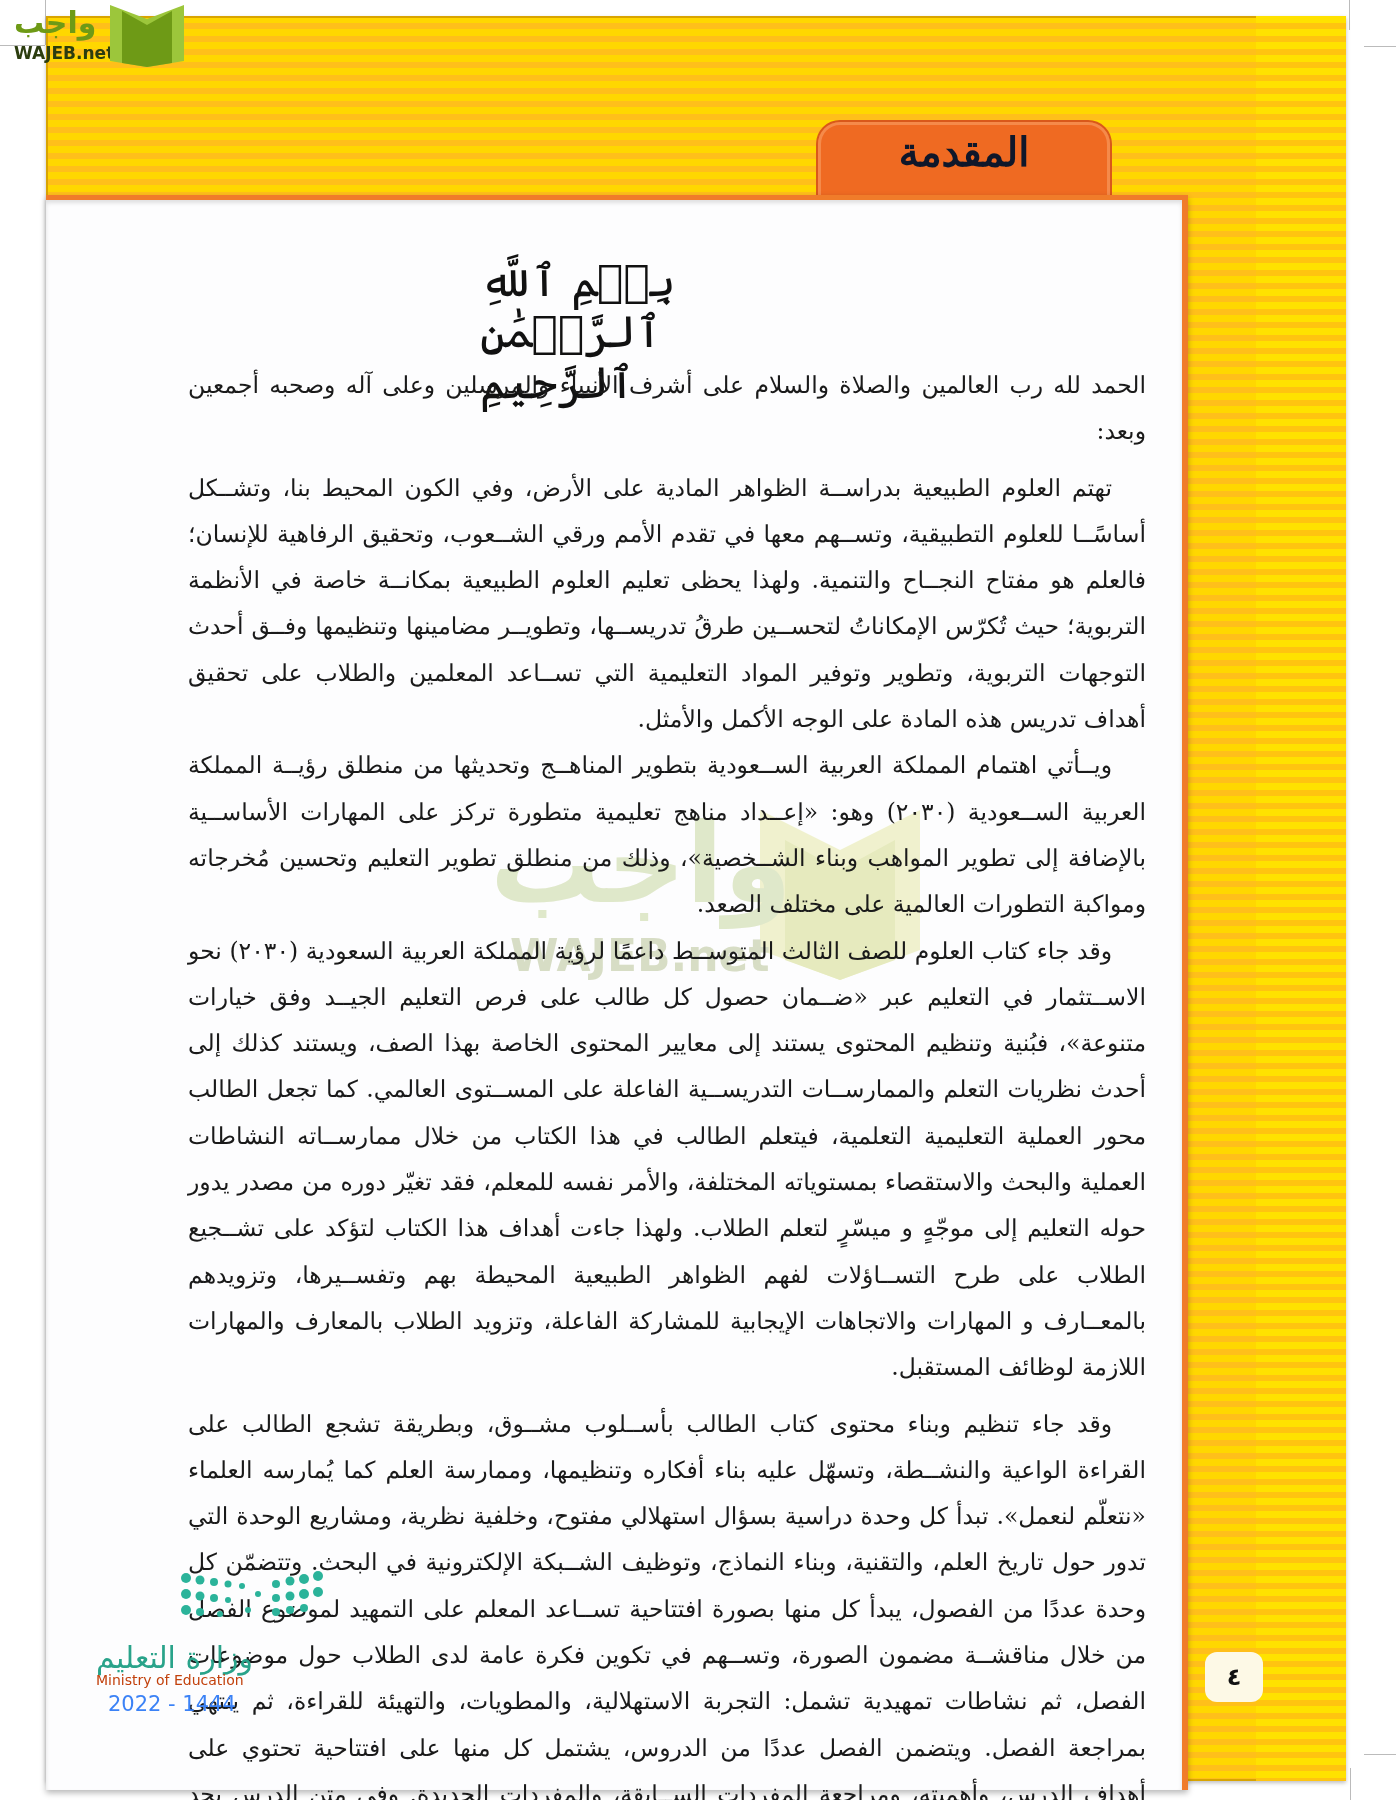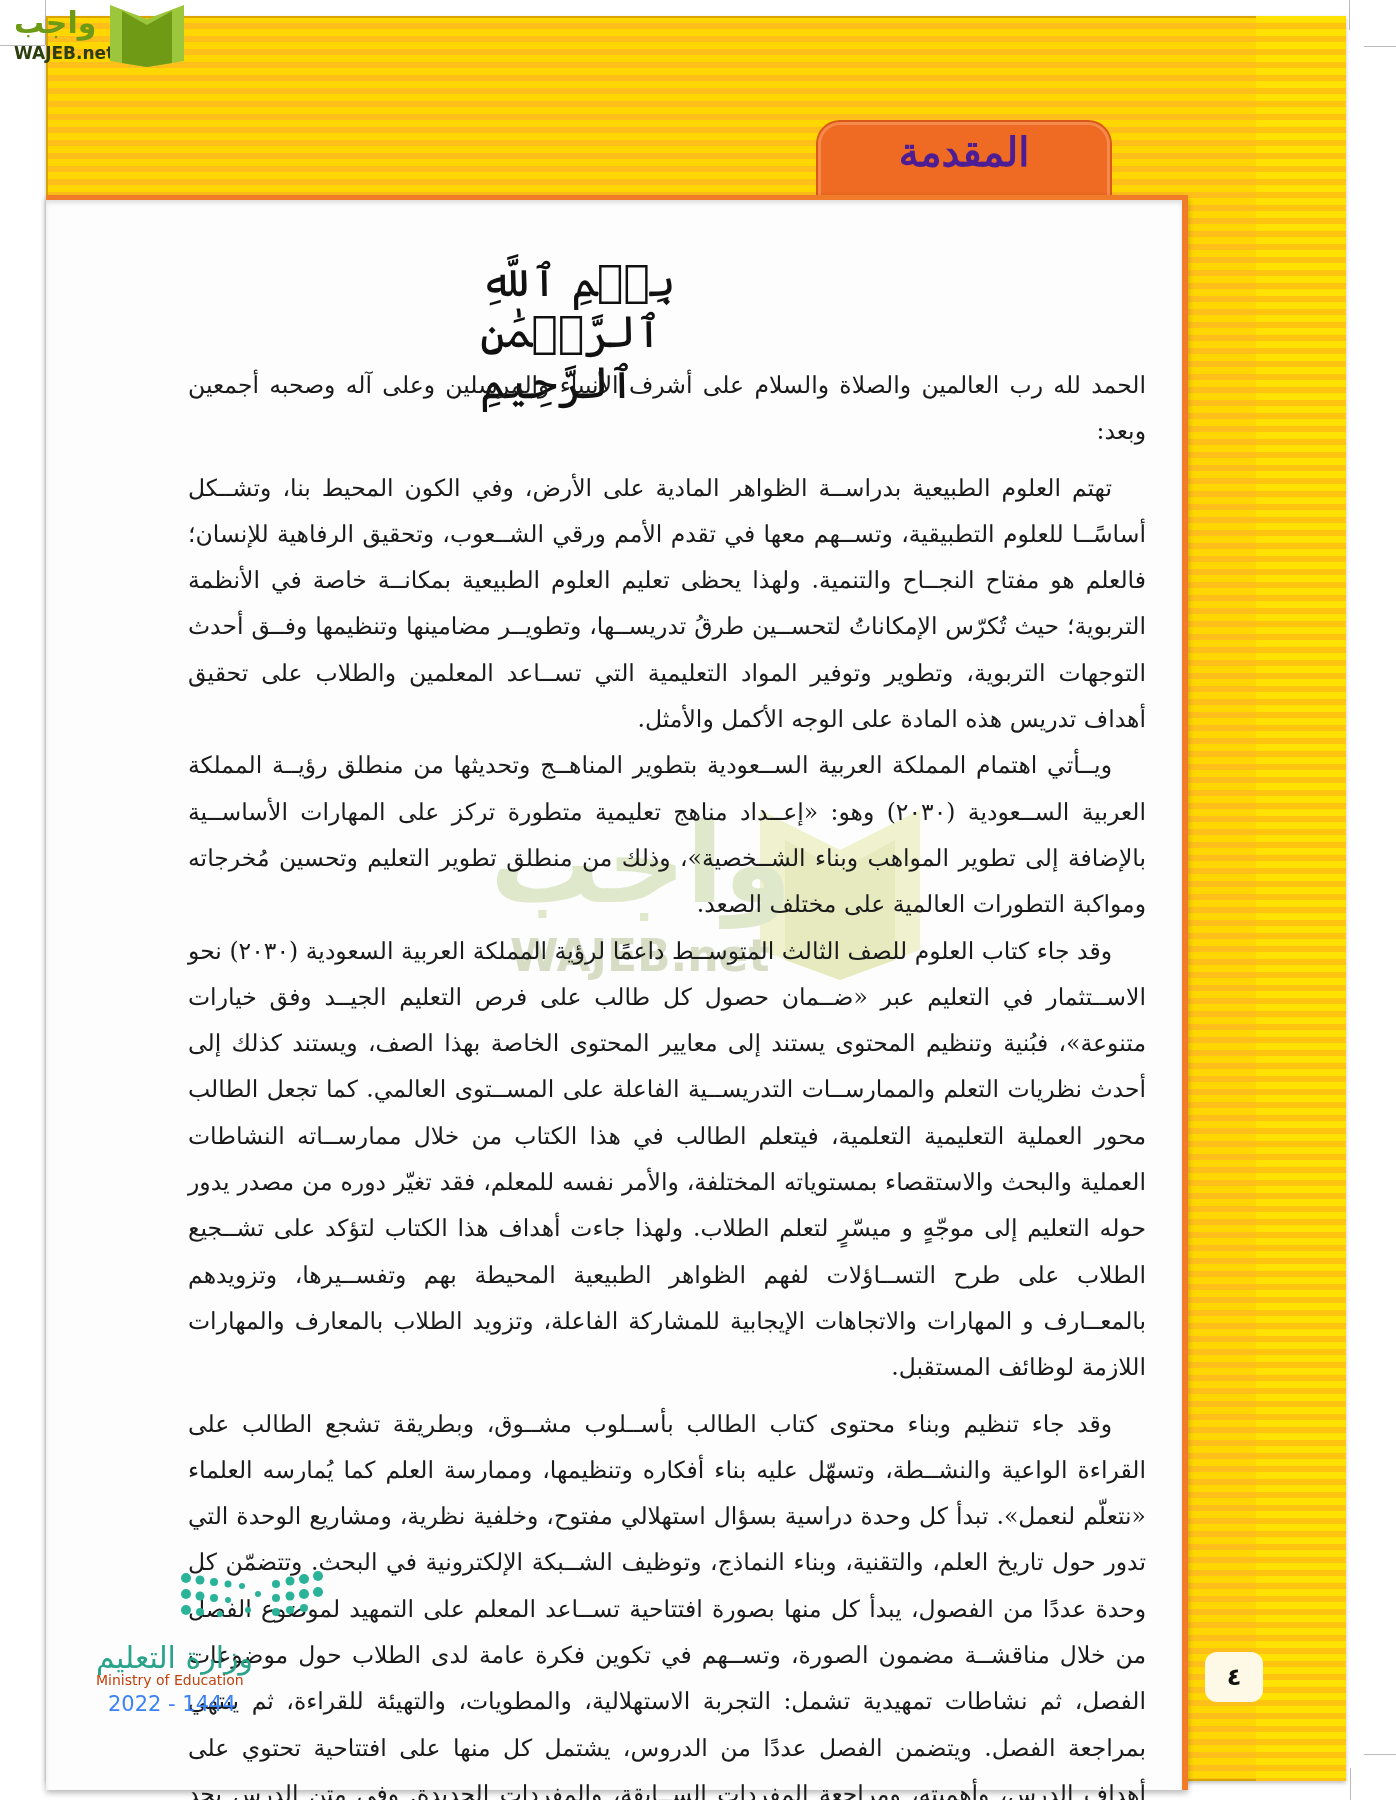--- a/index.html
+++ b/index.html
@@ -26,21 +26,21 @@
     box-shadow: 0 3px 6px rgba(0,0,0,0.28), inset 0 3px 4px rgba(0,0,0,0.12);
   }
   .title-tab {
     position:absolute; left:818px; top:122px; width:292px; height:76px;
     background:#ef6a22;
     border-radius:22px 22px 0 0;
     box-shadow: inset 0 0 0 3px #f58a4a, 0 0 0 2px #d9581a;
     display:flex; align-items:center; justify-content:center;
   }
   .title-tab span {
-    color:#4c1d95; font-family:Liberation Sans, sans-serif; font-weight:bold; font-size:40px;
+    color:#0f172a; font-family:Liberation Sans, sans-serif; font-weight:bold; font-size:40px;
     margin-top:-16px;
   }
   .basmala {
     position:absolute; left:480px; top:255px; width:340px; height:80px;
     text-align:left; font-size:44px; color:#111;
     font-family:"DejaVu Serif", serif;
   }
   .body-text {
     position:absolute; left:188px; top:362px; width:958px;
     direction:rtl; text-align:justify; text-align-last:right;

